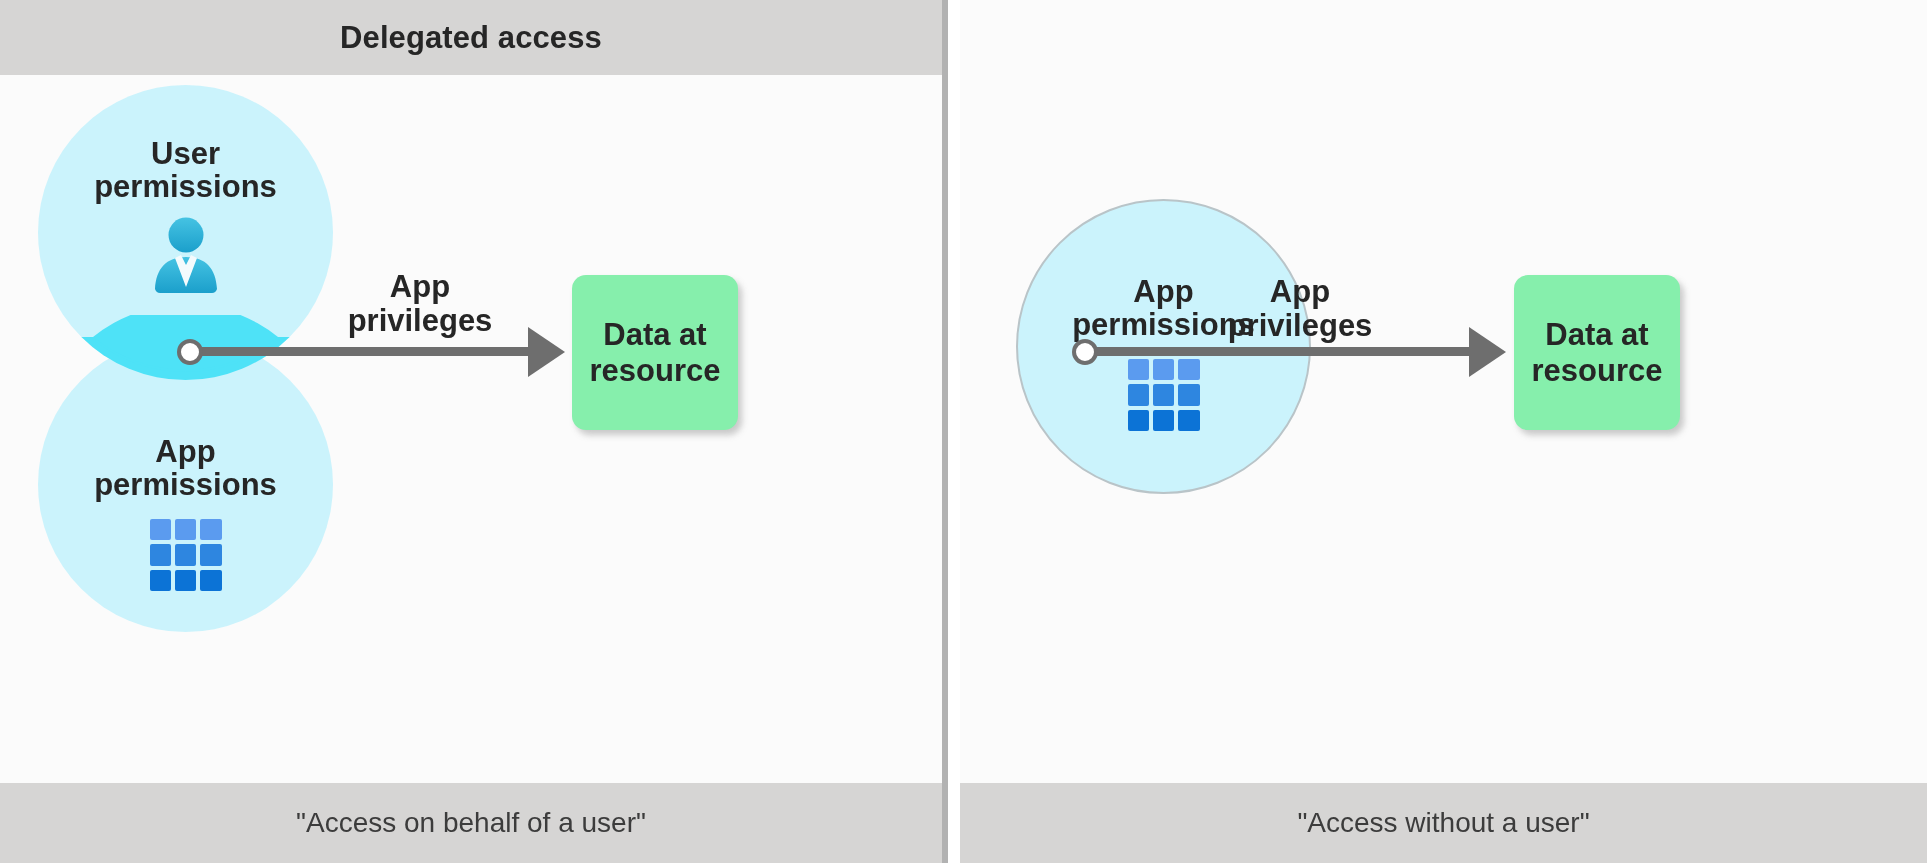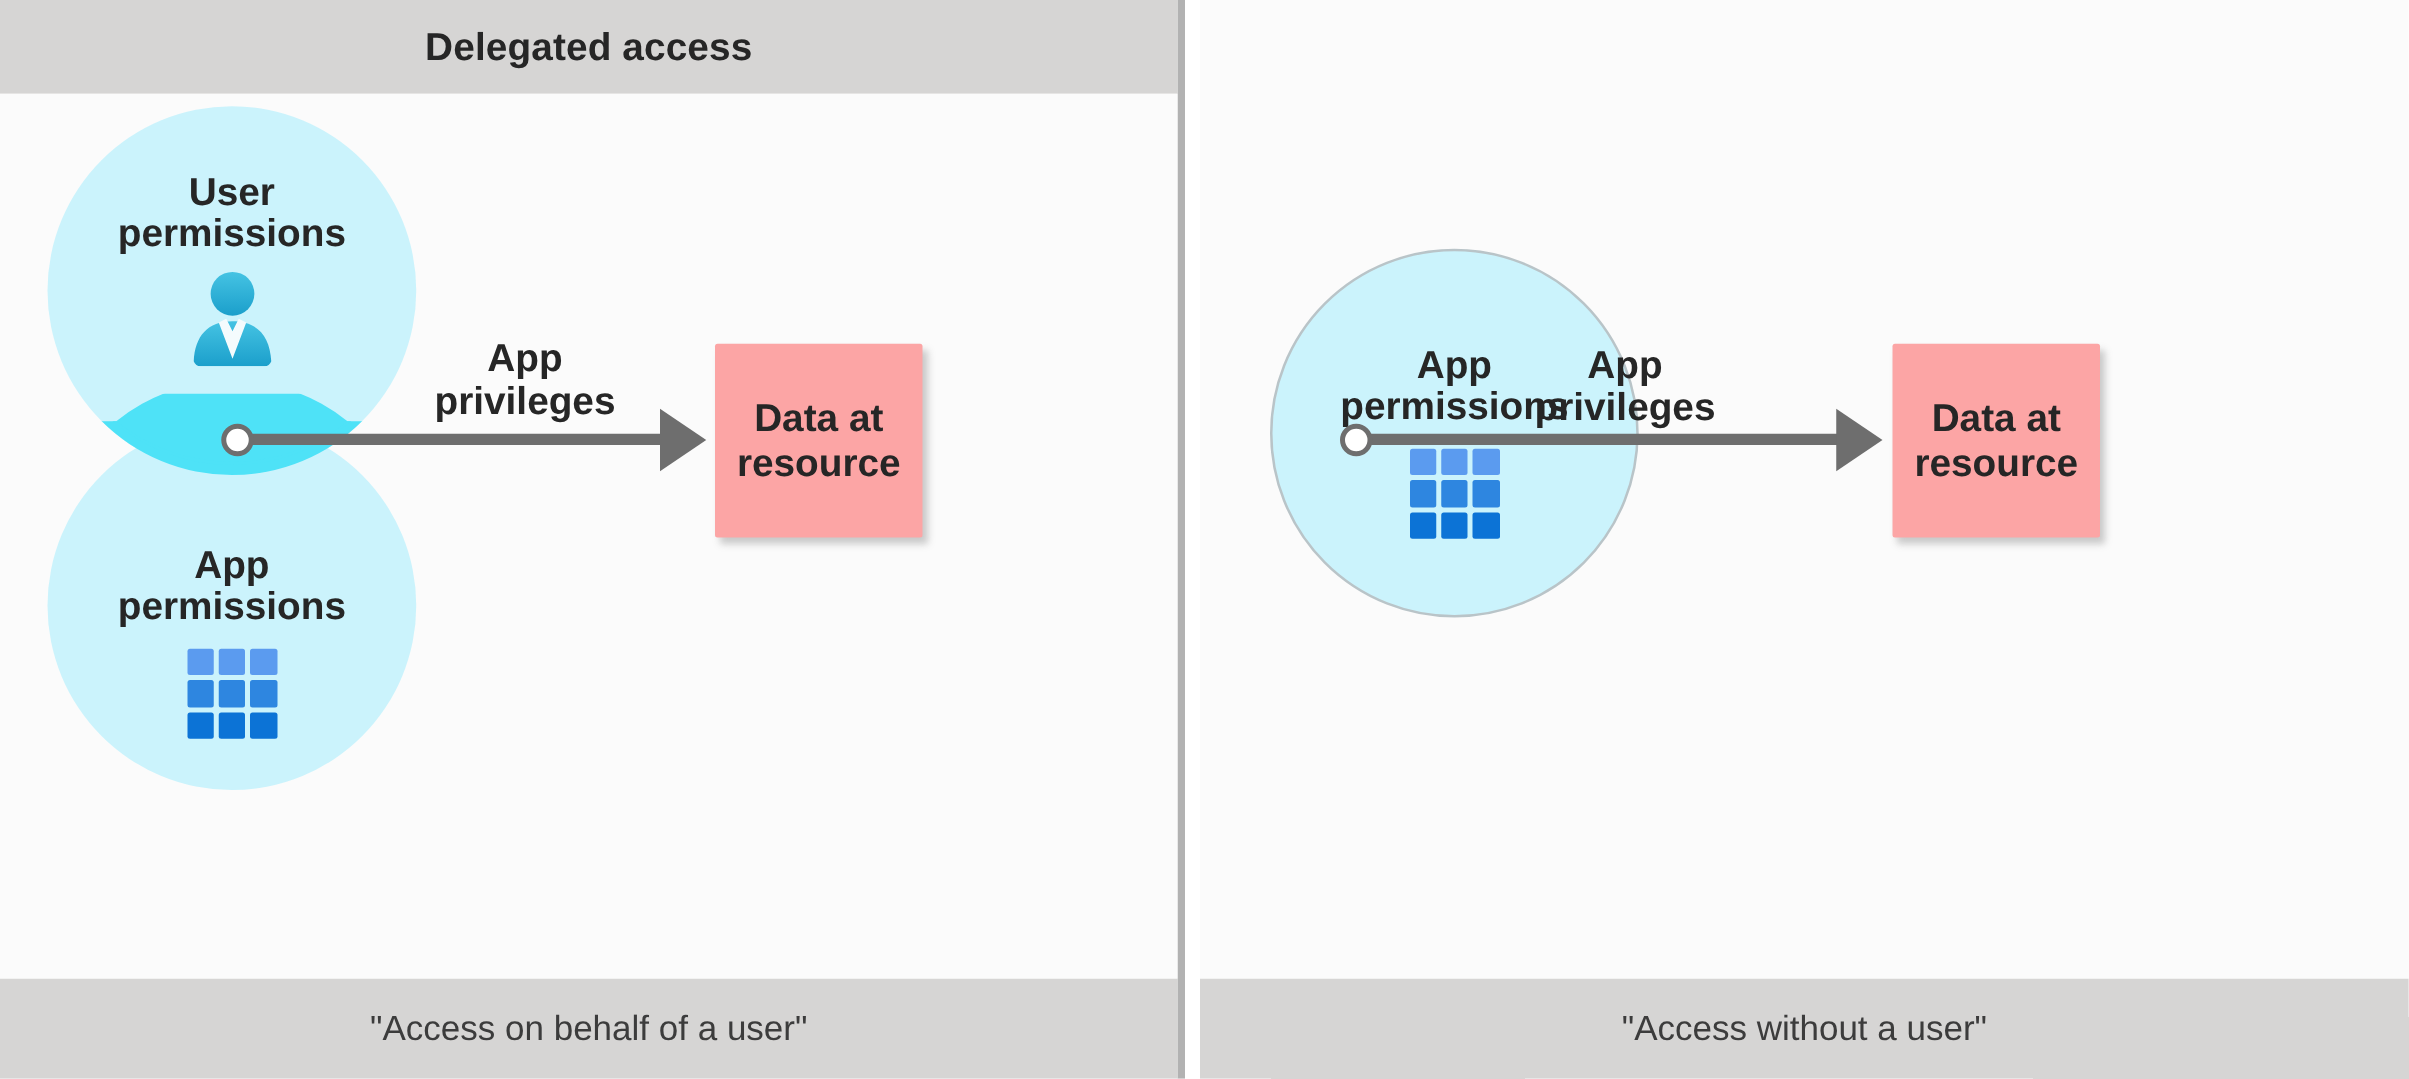--- a/index.html
+++ b/index.html
@@ -156,22 +156,22 @@
     font-weight: bold;
     line-height: 1.1;
     color: #262626;
     white-space: pre-line;
     z-index: 5;
   }
 
   
   .resource-box {
     position: absolute;
-    background: #fca5a5;
-    border-radius: 2px;
+    background: #86efac;
+    border-radius: 14px;
     box-shadow: 4px 5px 6px rgba(120,120,120,.38);
     display: flex;
     align-items: center;
     justify-content: center;
   }
   .resource-box-label {
     font-size: 31px;
     font-weight: bold;
     line-height: 1.15;
     color: #262626;

